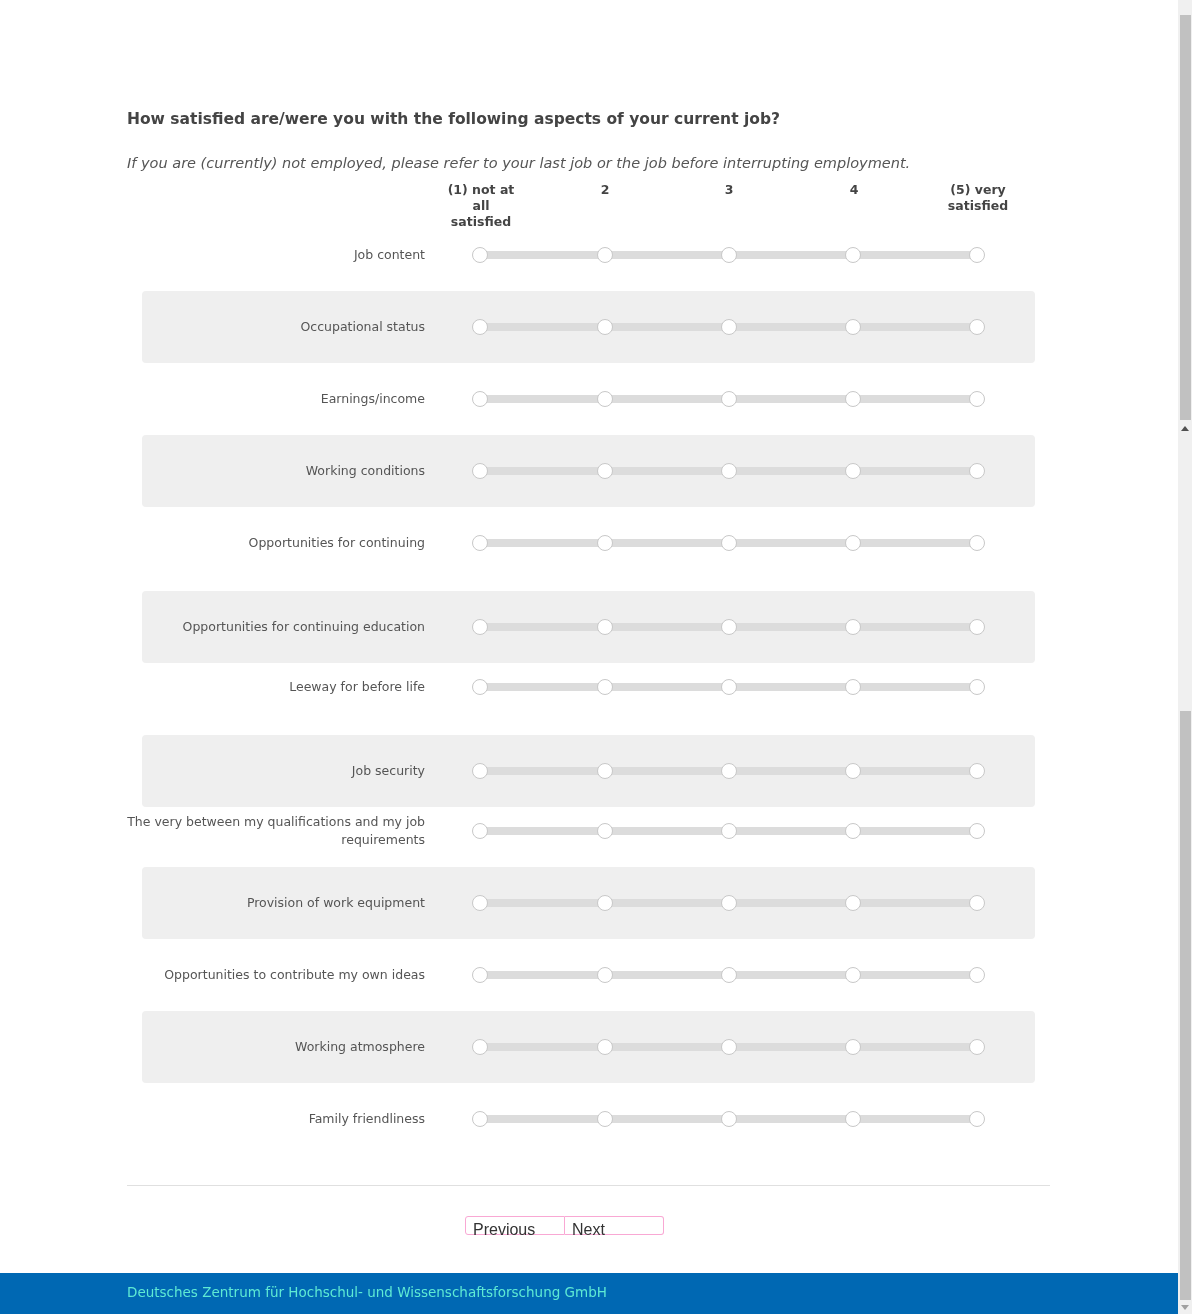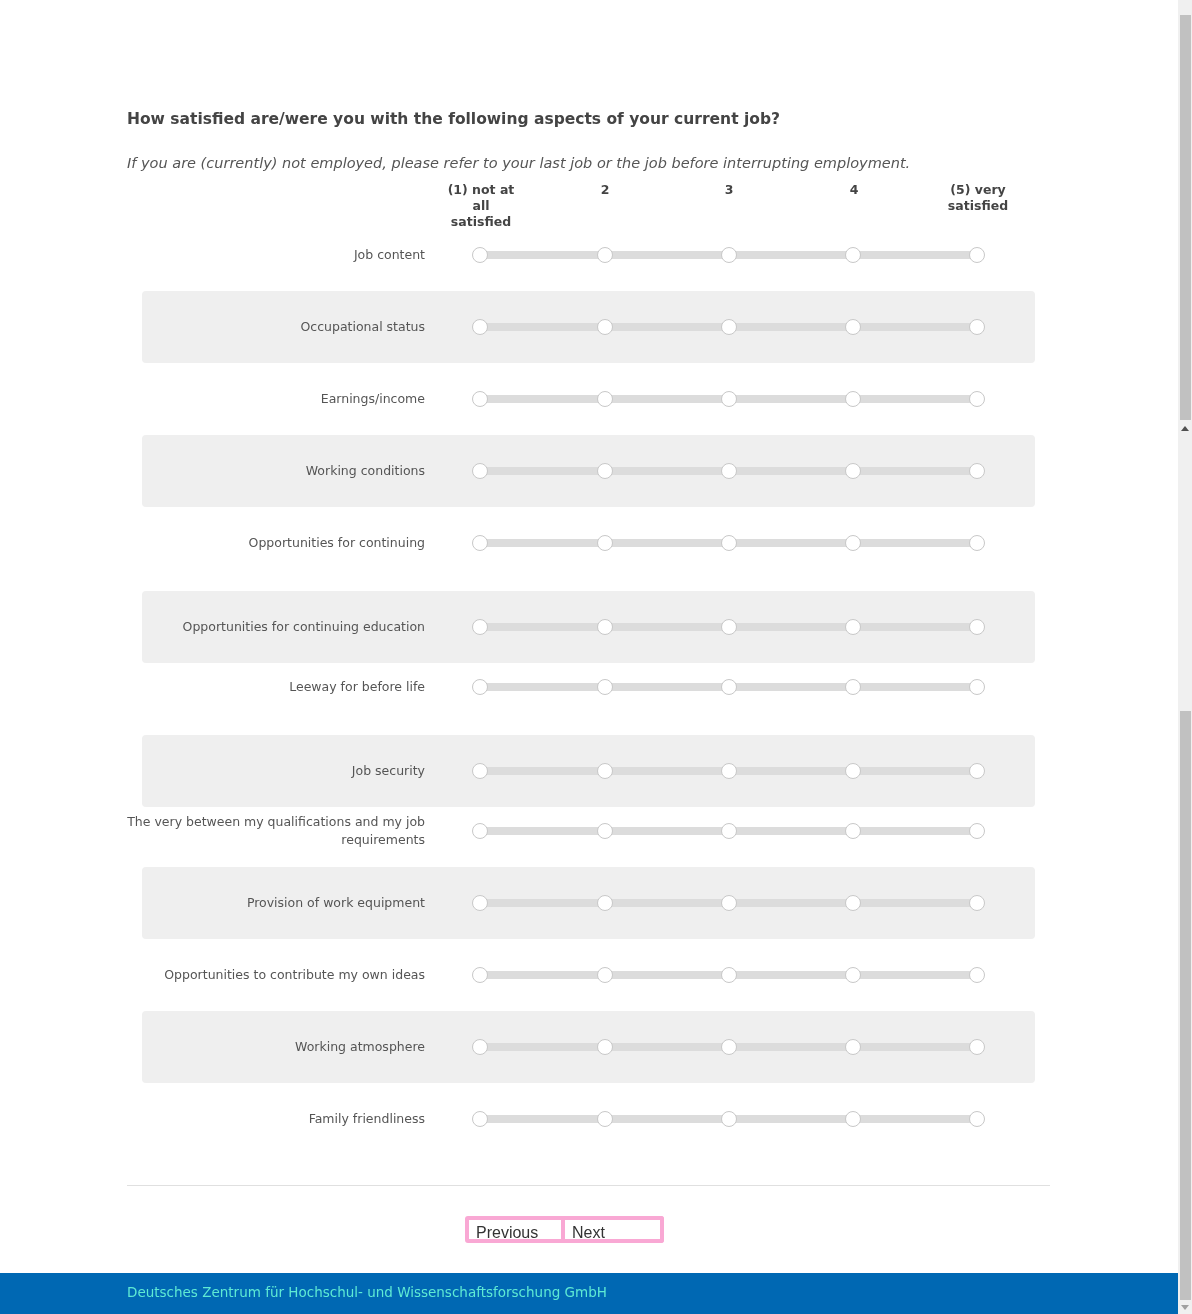--- a/index.html
+++ b/index.html
@@ -34,21 +34,21 @@
   .row { position: absolute; left: 142px; width: 893px; height: 72px; border-radius: 4px; }
   .row.shaded { background: #efefef; }
   .row-label { position: absolute; right: 610px; top: 50%; transform: translateY(-50%); font-size: 12.5px; color: #555; text-align: right; line-height: 18px; width: 300px; }
   .slider { position: absolute; left: 330px; top: 50%; width: 513px; height: 16px; transform: translateY(-50%); }
   .slider .track { position: absolute; left: 8px; right: 8px; top: 4px; height: 8px; background: #dcdcdc; }
   .slider .knob { position: absolute; top: 0; width: 16px; height: 16px; border-radius: 50%; background: #fff; border: 1px solid #c8c8c8; cursor: pointer; }
 
   .divider { position: absolute; left: 127px; top: 1185px; width: 923px; height: 1px; background: #e0e0e0; }
 
   .nav-buttons { position: absolute; left: 465px; top: 1216px; display: flex; }
-  .nav-btn { height: 27px; border: 4px solid #f9a8d4; background: #fff; font-family: "Liberation Sans", sans-serif; font-size: 16px; color: #333; text-align: left; padding-left: 7px; cursor: pointer; line-height: 25px; }
+  .nav-btn { height: 19px; border: 1px solid #f9a8d4; background: #fff; font-family: "Liberation Sans", sans-serif; font-size: 16px; color: #333; text-align: left; padding-left: 7px; cursor: pointer; line-height: 25px; }
   .nav-btn.prev { width: 100px; border-radius: 3px 0 0 3px; }
   .nav-btn.next { width: 99px; border-left: none; border-radius: 0 3px 3px 0; }
 
   .footer { position: absolute; left: 0; top: 1273px; width: 1178px; height: 41px; background: #0068b3; }
   .footer-text { position: absolute; left: 127px; top: 11px; font-size: 13.5px; color: #5eead4; }
 
   
   .scrollbar { position: absolute; left: 1178px; top: 0; width: 14px; height: 1314px; background: #f0f0f0; }
   .sb-arrow-up { position: absolute; left: 3px; width: 0; height: 0; border-left: 4px solid transparent; border-right: 4px solid transparent; border-bottom: 5px solid #a0a0a0; cursor: pointer; }
   .sb-arrow-down { position: absolute; left: 3px; width: 0; height: 0; border-left: 4px solid transparent; border-right: 4px solid transparent; border-top: 5px solid #a0a0a0; cursor: pointer; }

